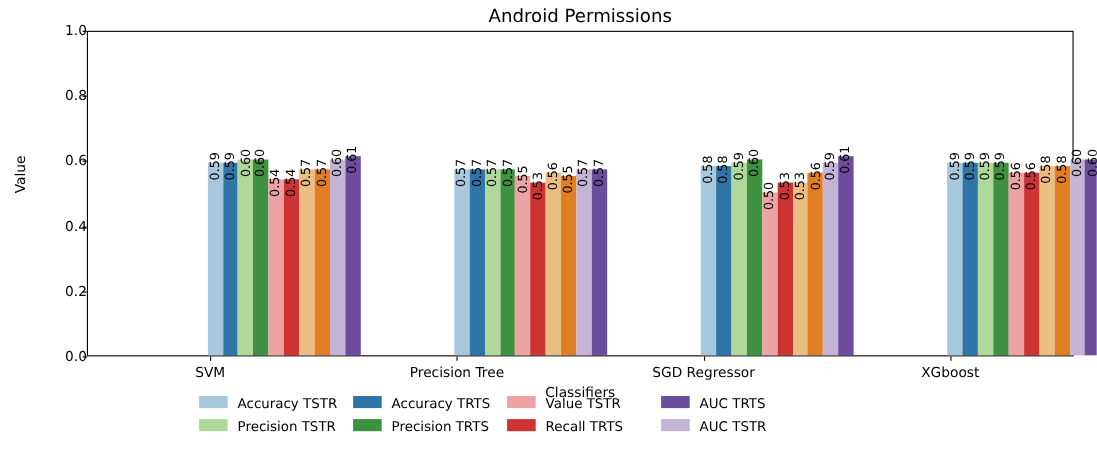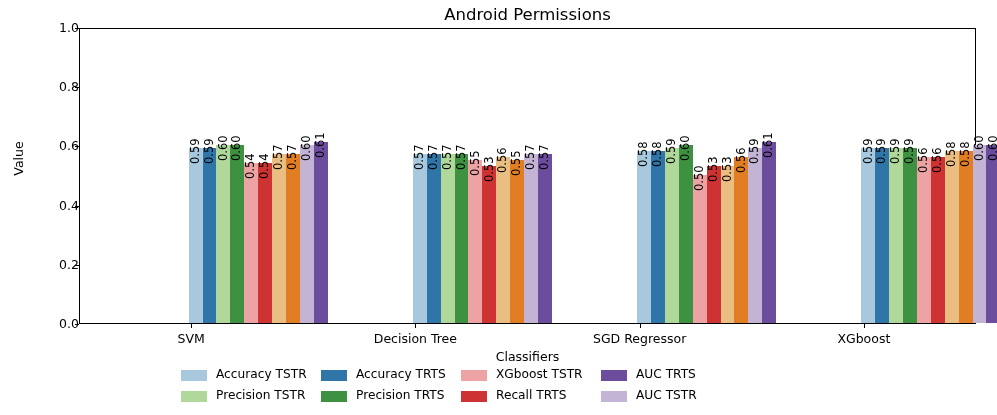--- a/index.html
+++ b/index.html
@@ -134,21 +134,21 @@
     width: 700px;
     height: 44px;
     display: grid;
     grid-template-columns: repeat(5, 1fr);
     grid-template-rows: 21px 21px;
     grid-auto-flow: column;
     column-gap: 0px;
   }
   .legend-item {
     display: flex;
-    align-items: flex-end;
+    align-items: flex-start;
     height: 21px;
   }
   .legend-swatch {
     width: 26px;
     height: 11px;
     flex: 0 0 auto;
     margin-right: 9px;
   }
   .legend-text {
     font-size: 12.2px;
@@ -276,37 +276,37 @@
       <div class="legend-item">
         <span class="legend-swatch" style="background: rgb(47, 117, 168);"></span>
         <span class="legend-text">Accuracy TRTS</span>
       </div>
       <div class="legend-item">
         <span class="legend-swatch" style="background: rgb(61, 145, 64);"></span>
         <span class="legend-text">Precision TRTS</span>
       </div>
       <div class="legend-item">
         <span class="legend-swatch" style="background: rgb(237, 163, 163);"></span>
-        <span class="legend-text">XGboost TSTR</span>
+        <span class="legend-text">Value TSTR</span>
       </div>
       <div class="legend-item">
         <span class="legend-swatch" style="background: rgb(205, 51, 51);"></span>
         <span class="legend-text">Recall TRTS</span>
       </div>
       <div class="legend-item">
         <span class="legend-swatch" style="background: rgb(108, 76, 156);"></span>
         <span class="legend-text">AUC TRTS</span>
       </div>
       <div class="legend-item">
         <span class="legend-swatch" style="background: rgb(195, 180, 214);"></span>
         <span class="legend-text">AUC TSTR</span>
       </div>
     </div>
 
 <div class="xtick-mark" style="left: 178.125px;"></div>
     <div class="xtick-label" style="left: 178.125px;">SVM</div>
     <div class="xtick-mark" style="left: 402.375px;"></div>
-    <div class="xtick-label" style="left: 402.375px;">Decision Tree</div>
+    <div class="xtick-label" style="left: 402.375px;">Precision Tree</div>
     <div class="xtick-mark" style="left: 626.625px;"></div>
     <div class="xtick-label" style="left: 626.625px;">SGD Regressor</div>
     <div class="xtick-mark" style="left: 850.875px;"></div>
     <div class="xtick-label" style="left: 850.875px;">XGboost</div>
   </div>
 
 </body></html>

